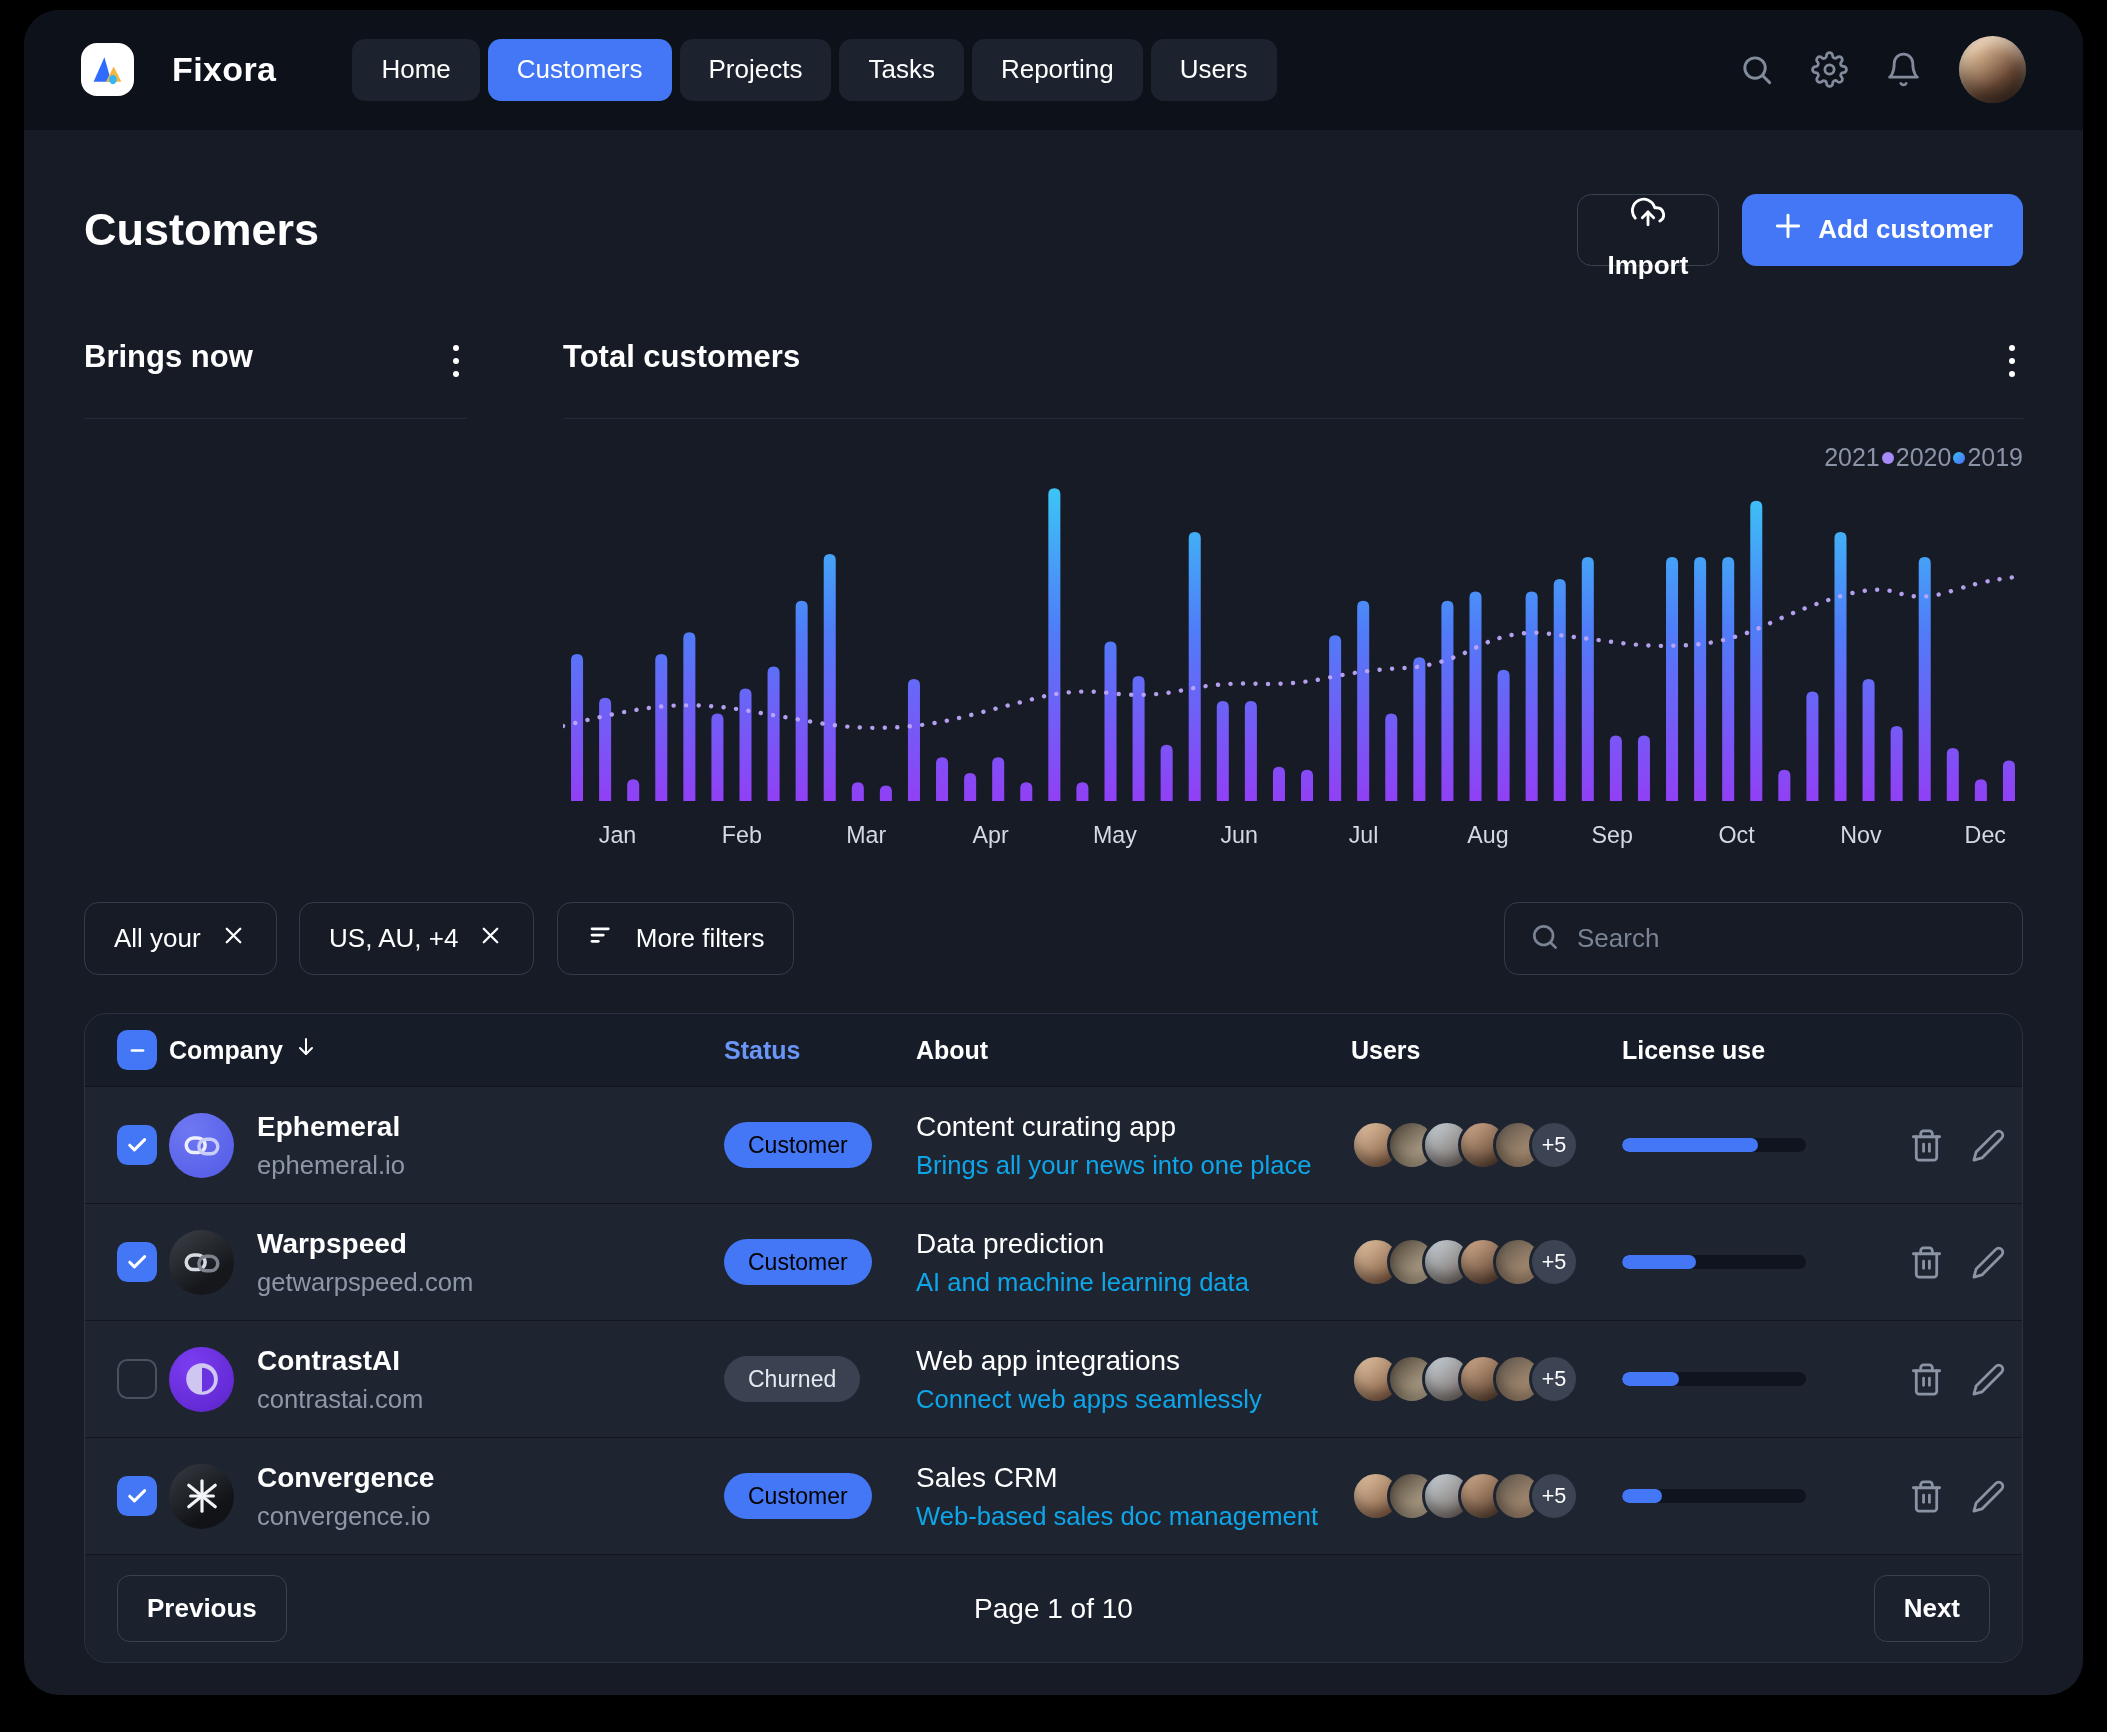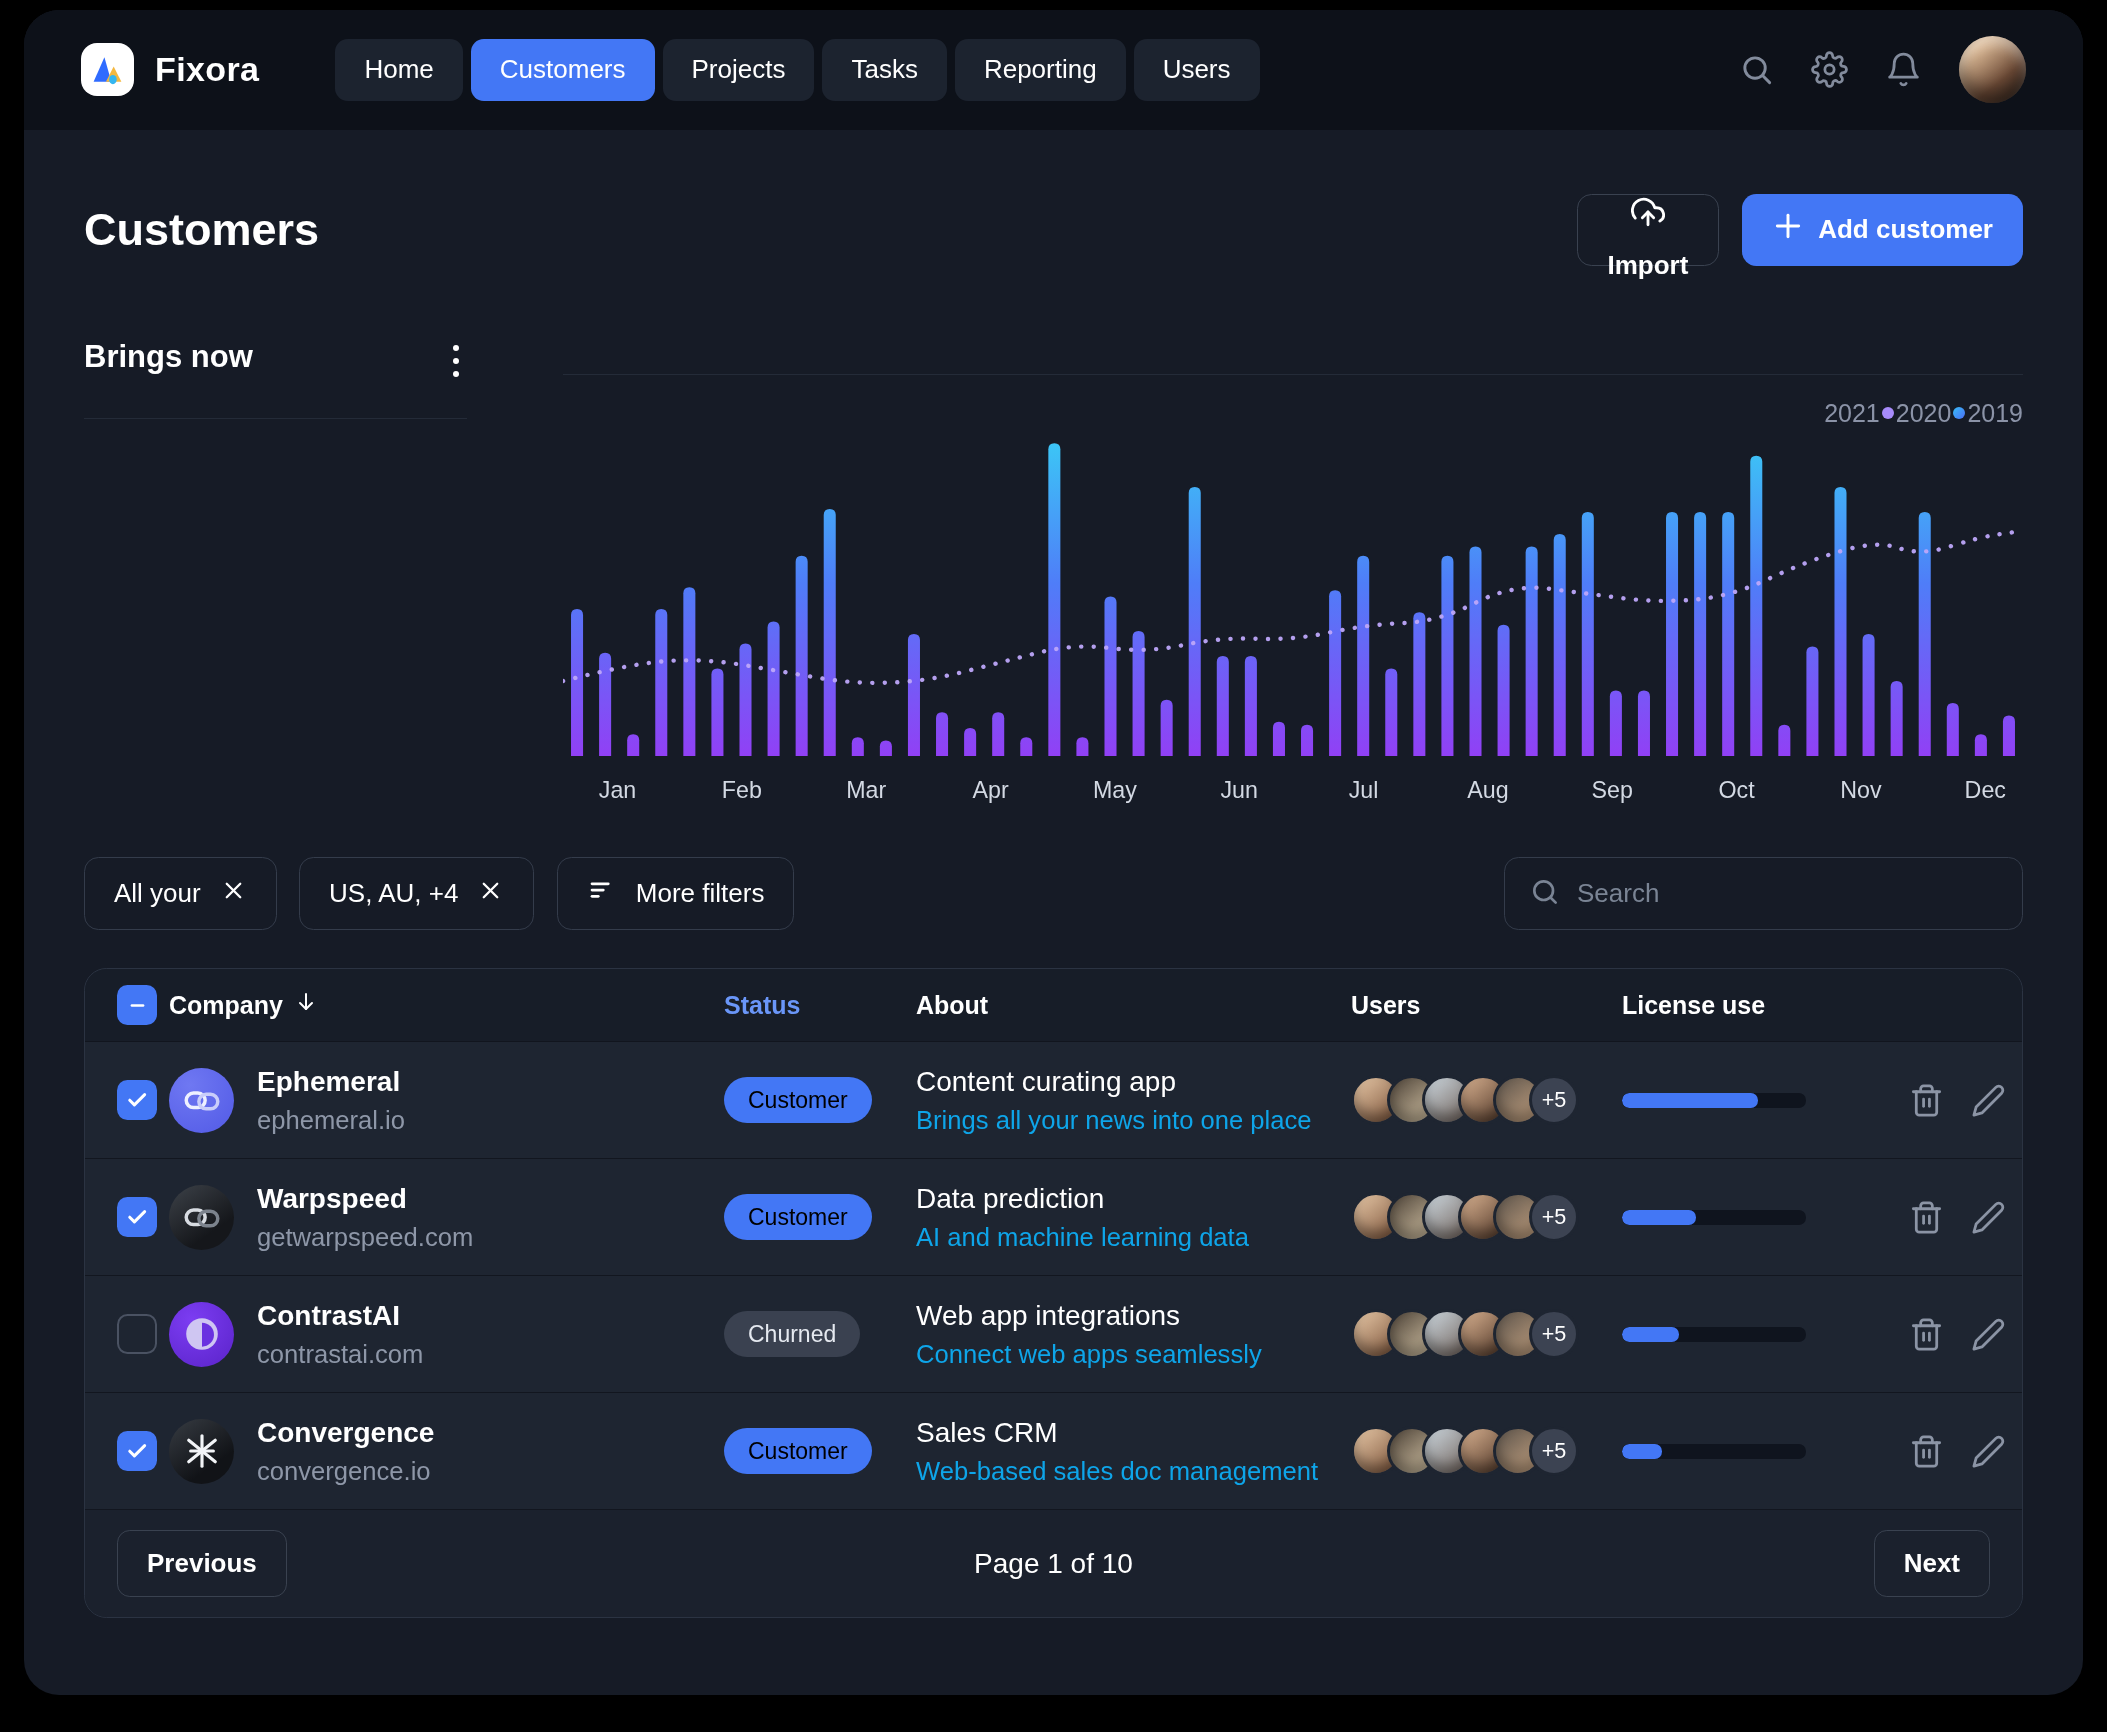--- a/index.html
+++ b/index.html
@@ -1,21 +1,21 @@
 <!DOCTYPE html>
 <html style="font-size:12.8px"><head>
 <meta charset="utf-8">
 <style>
   * { margin:0; padding:0; box-sizing:border-box; }
   html,body { width:2108px; height:1733px; background:#000; font-family:"Liberation Sans", sans-serif; color:#fff; }
   .panel { position:absolute; left:24px; right:24px; top:9.6px; bottom:37px; background:#161b26; border-radius:35px; overflow:hidden; box-shadow:0 32px 64px rgba(0,0,0,.65); }
 
   
   header { height:120px; background:#0d1119; display:flex; align-items:center; padding:0 57px; }
-  .brand { display:flex; align-items:center; gap:21px; }
+  .brand { display:flex; align-items:center; gap:38px; }
   .logo-sq { width:53px; height:53px; background:#fff; border-radius:16px; display:grid; place-items:center; }
   .brand-name { font-size:34px; font-weight:700; letter-spacing:0.4px; }
   nav { display:flex; gap:8px; margin-left:76px; }
   .nav-item { height:62px; padding:0 29px; border:none; border-radius:12.8px; background:#1c232f; color:#fff; font-size:26px; font-weight:500; font-family:inherit; display:flex; align-items:center; cursor:pointer; }
   .nav-item.active { background:#4377f5; }
   .h-right { margin-left:auto; display:flex; align-items:center; gap:37px; }
   .icon-btn { background:none; border:none; cursor:pointer; color:#828b9c; display:grid; place-items:center; }
   .avatar-lg { width:67px; height:67px; border-radius:50%; background:linear-gradient(140deg,#e3c19c 20%,#6c4a36 65%,#2c221c); box-shadow:inset 0 -11.2px 17.6px rgba(0,0,0,.45), inset 0 8px 11.2px rgba(255,255,255,.35); }
 
   main { padding:0 60px; }
@@ -162,20 +162,28 @@
           <button class="kebab">
               <i></i>
               <i></i>
               <i></i>
             </button>
         </div>
         <hr class="card-div">
       </section>
 
       <section class="card chart-card">
+        <div class="card-head">
+          <h2>Total customers</h2>
+          <button class="kebab">
+              <i></i>
+              <i></i>
+              <i></i>
+            </button>
+        </div>
         <hr class="card-div">
         <div class="legend" id="legend">
             <span>2021</span>
             <span class="dot" style="background: rgb(167, 139, 250);"></span>
             <span>2020</span>
             <span class="dot" style="background: linear-gradient(135deg, rgb(56, 189, 248), rgb(75, 110, 245));"></span>
             <span>2019</span>
           </div>
         <svg id="barchart" class="chart-svg" viewBox="0 0 1820 470">
             <defs>

